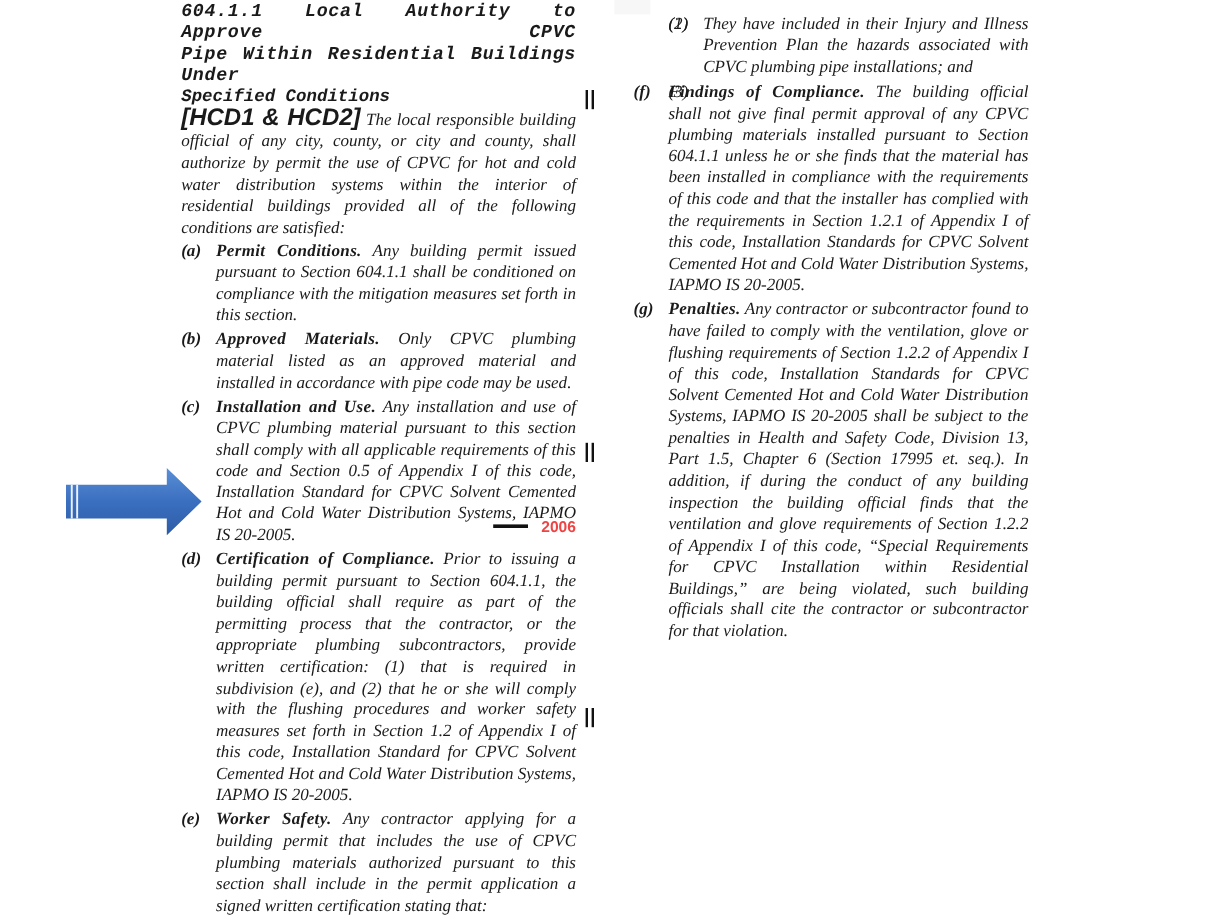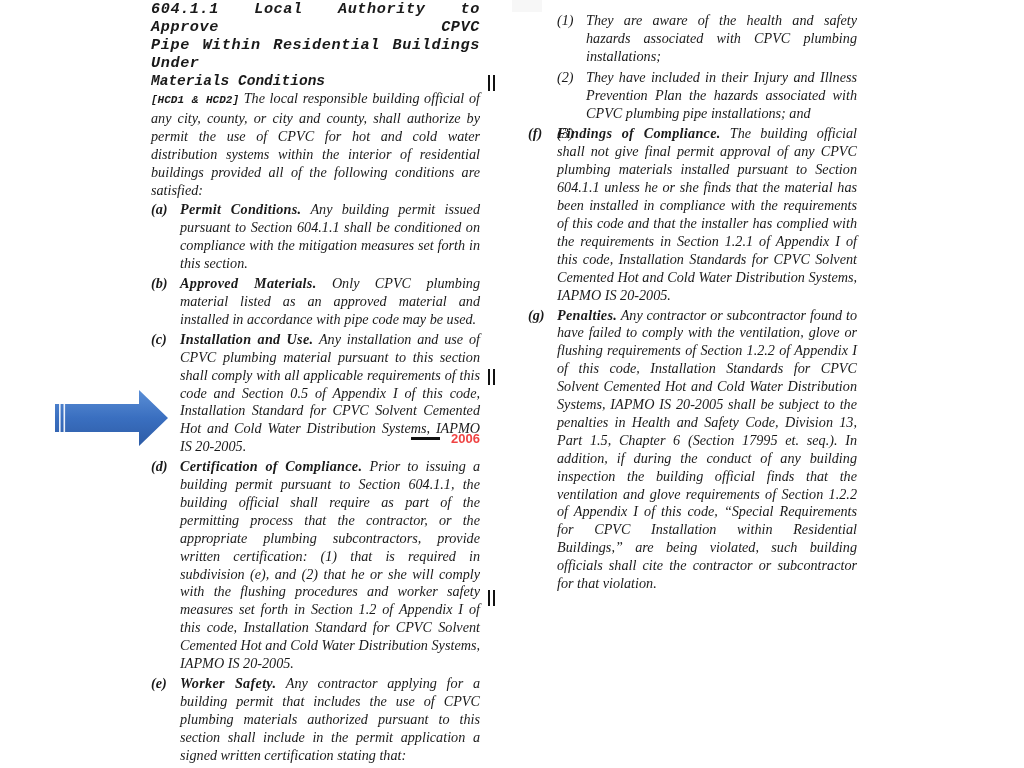--- a/index.html
+++ b/index.html
@@ -14,21 +14,21 @@
     font-family: Liberation Mono, monospace; font-weight: bold; font-style: italic;
     font-size: 15.2px; line-height: 18px; letter-spacing: 0.6px; text-align: justify;
     text-align-last: justify; margin: 0;
   }
   .heading.last { text-align-last: left; font-size: 14.5px; letter-spacing: 0; }
   .para {
     font-family: "Liberation Serif", serif; font-style: italic; font-size: 14.2px;
     line-height: 17.9px; text-align: justify; margin: 0;
   }
   .tag {
-    font-family: Liberation Mono, monospace; font-weight: bold; font-style: italic; font-size: 11px;
+    font-family: Liberation Sans, sans-serif; font-weight: bold; font-style: italic; font-size: 20px;
   }
   .item { position: relative; padding-left: 29px; margin-top: 2px; }
   .item .lbl { position: absolute; left: 0; top: 0; font-weight: bold; font-style: italic; }
   .item .title { font-weight: bold; font-style: italic; letter-spacing: 0.3px; margin-top: 23px; }
   .sub { position: relative; padding-left: 58px; margin-top: 3px; }
   .sub .lbl { position: absolute; left: 29px; top: 0; font-style: italic; }
   .sub.hang { padding-left: 58px; }
   .sub.hang .lbl { left: 29px; }
   #col-right .item { padding-left: 29px; }
   .change-bar {
@@ -44,21 +44,21 @@
   #corner-shade { position: absolute; left: 512px; top: 0; width: 30px; height: 12px; background: #f7f7f7; }
 </style>
 </head>
 <body>
 
 <div id="corner-shade"></div>
 
 <div class="col" id="col-left">
   <p class="heading">604.1.1 Local Authority to Approve CPVC</p>
   <p class="heading">Pipe Within Residential Buildings Under</p>
-  <p class="heading last">Materials Conditions</p>
+  <p class="heading last">Specified Conditions</p>
 
   <p class="para">
     <span class="tag">[HCD1 &amp; HCD2]</span>
     <span>The local responsible building official of any city, county, or city and county, shall authorize by permit the use of CPVC for hot and cold water distribution systems within the interior of residential buildings provided all of the following conditions are satisfied:</span>
   </p>
 
   <div class="para item">
     <span class="lbl">(a)</span>
     <span class="title">Permit Conditions.</span>
     <span>Any building permit issued pursuant to Section 604.1.1 shall be conditioned on compliance with the mitigation measures set forth in this section.</span>
@@ -81,21 +81,20 @@
   <div class="para item">
     <span class="lbl">(e)</span>
     <span class="title">Worker Safety.</span>
     <span>Any contractor applying for a building permit that includes the use of CPVC plumbing materials authorized pursuant to this section shall include in the permit application a signed written certification stating that:</span>
   </div>
 </div>
 
 <div class="col" id="col-right">
   <div class="para sub">
     <span class="lbl">(1)</span>
-    <span>They are aware of the health and safety hazards associated with CPVC plumbing installations;</span>
   </div>
   <div class="para sub">
     <span class="lbl">(2)</span>
     <span>They have included in their Injury and Illness Prevention Plan the hazards associated with CPVC plumbing pipe installations; and</span>
   </div>
   <div class="para sub hang">
     <span class="lbl">(3)</span>
   </div>
 
   <div class="para item">

